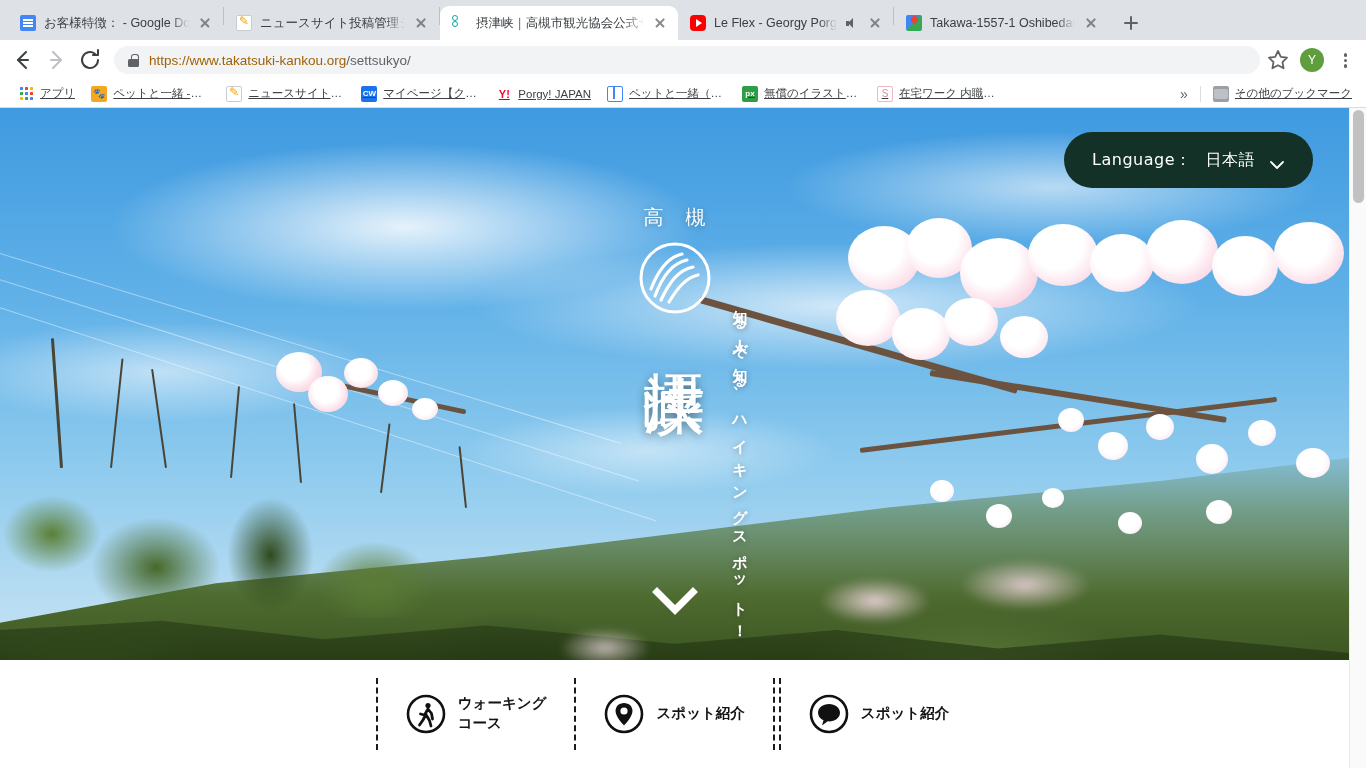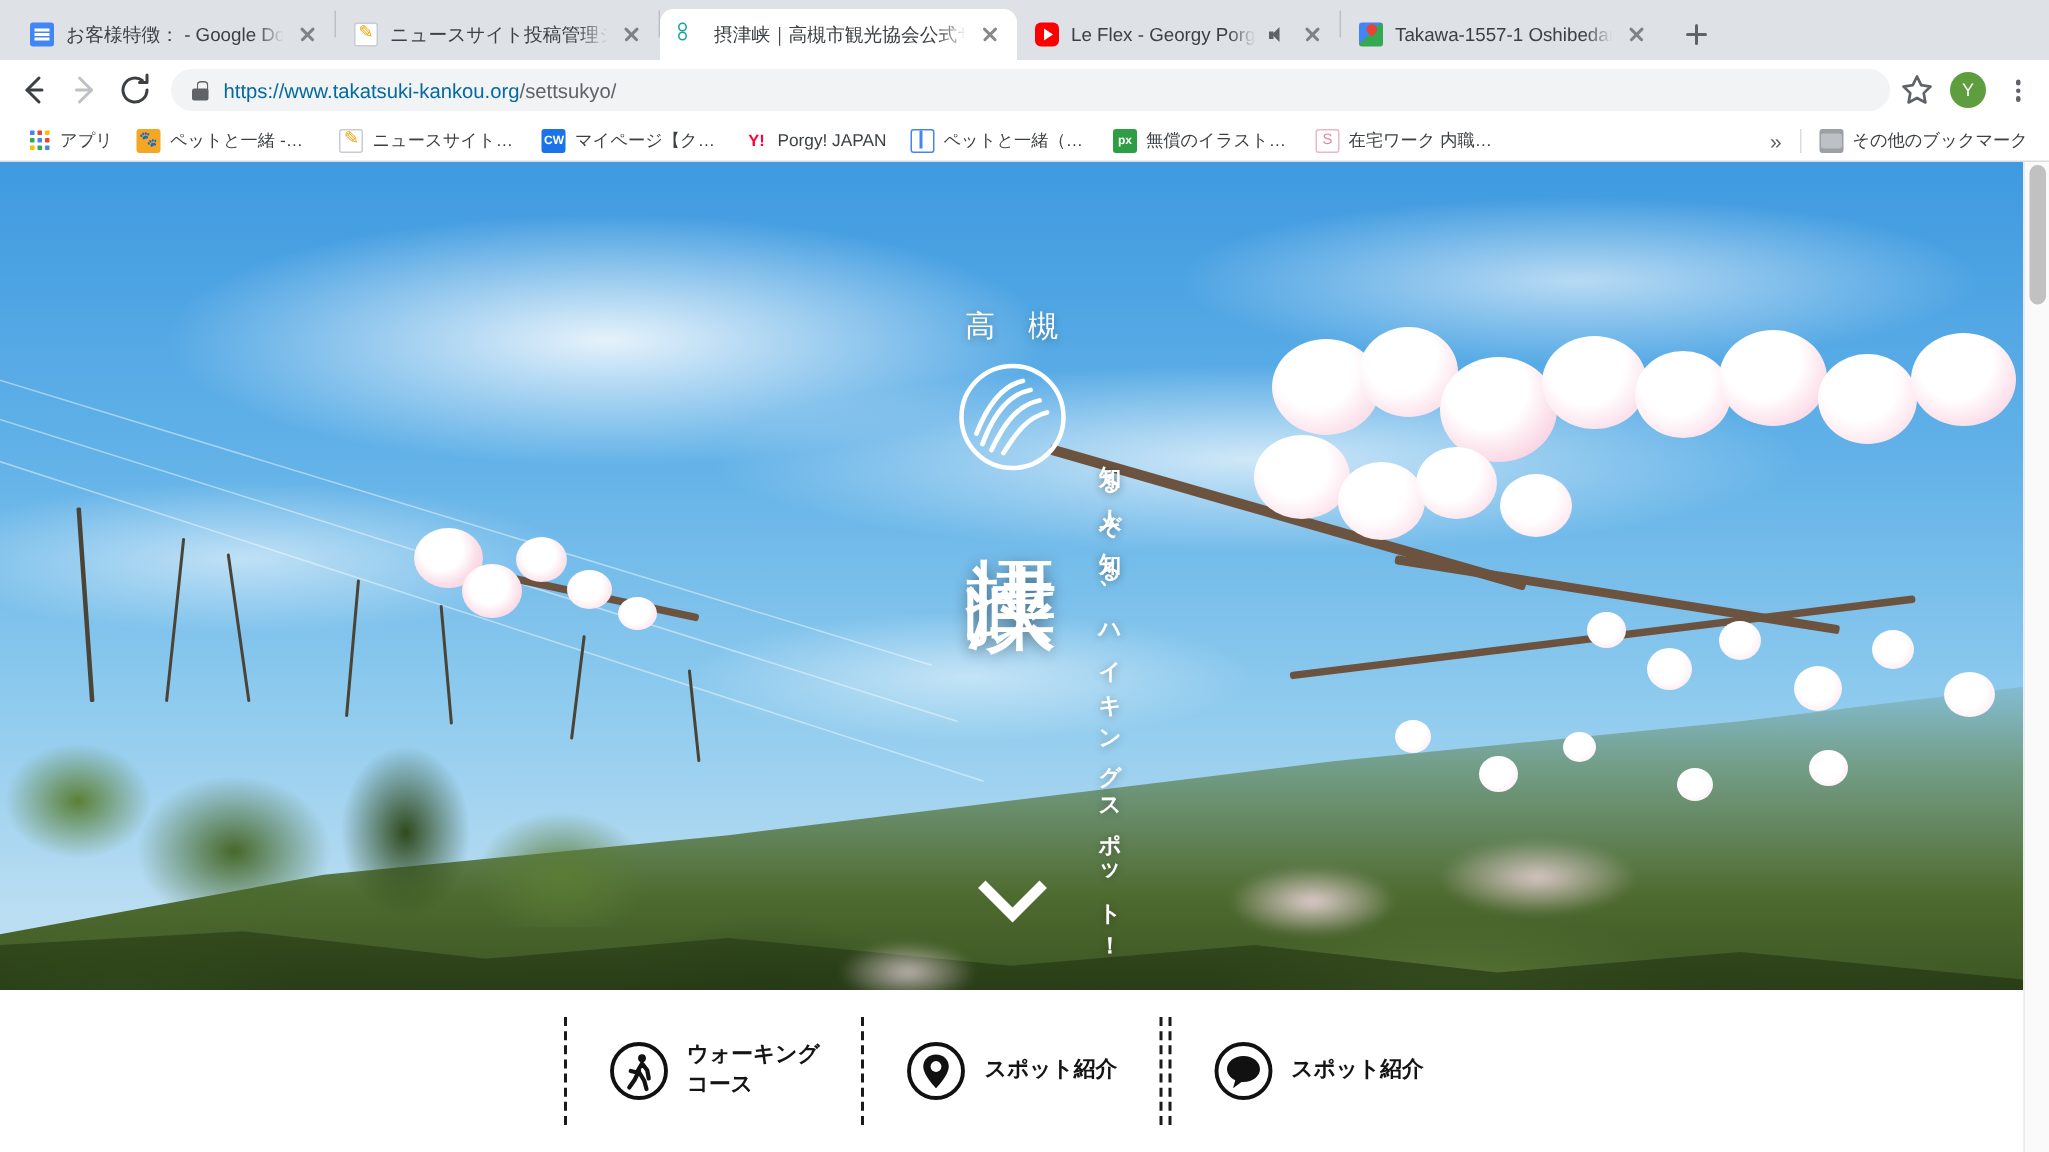--- a/index.html
+++ b/index.html
@@ -81,40 +81,40 @@
     flex: 1 1 auto; height: 28px; background: #f1f3f4; border-radius: 14px;
     display: flex; align-items: center; padding: 0 14px; margin-left: 6px; gap: 10px;
     font-size: 13.5px; color: #202124; min-width: 0;
   }
   .lock { width: 11px; height: 13px; position: relative; flex: 0 0 11px; }
   .lock::before { content:""; position:absolute; left:0; bottom:0; width:11px; height:8px;
       background:#5f6368; border-radius:1.5px; }
   .lock::after { content:""; position:absolute; left:2.5px; top:0; width:6px; height:7px;
       border:1.6px solid #5f6368; border-bottom:none; border-radius:3px 3px 0 0; }
   .url { white-space: nowrap; overflow: hidden; }
-  .url .host { color: #0369a1; }
+  .url .host { color: #a16207; }
   .url .path { color: #5f6368; }
   .star { width: 32px; height: 32px; position: relative; flex:0 0 32px; }
   .avatar {
     width: 24px; height: 24px; border-radius: 50%; background: #5f9e3f; color: #fff;
     font-size: 12px; display: flex; align-items: center; justify-content: center;
     margin: 0 6px 0 4px; flex: 0 0 24px;
   }
   .kebab { width: 26px; height: 32px; position: relative; flex:0 0 26px; }
   .kebab span { position:absolute; left:11.5px; width:3.5px; height:3.5px; border-radius:50%; background:#5f6368; }
   .kebab span:nth-child(1){ top:9px; } .kebab span:nth-child(2){ top:14.5px; } .kebab span:nth-child(3){ top:20px; }
 
   
   .bookmarks {
     height: 28px; background: #fff; display: flex; align-items: center;
     padding: 0 6px 0 10px; gap: 0; flex: 0 0 28px;
     border-bottom: 1px solid #dadce0; font-size: 11.5px; color: #3c4043;
   }
   .bm { display: flex; align-items: center; gap: 6px; padding: 2px 8px; border-radius: 4px;
-        white-space: nowrap; max-width: 135px; }
+        white-space: nowrap; max-width: 135px; text-decoration: underline; }
   .bm .bico { width: 16px; height: 16px; flex: 0 0 16px; position: relative; border-radius: 2px; }
   .bm .blabel { overflow: hidden; text-overflow: ellipsis; }
   .bico-apps { display:grid; grid-template-columns:repeat(3,3px); grid-template-rows:repeat(3,3px);
       gap:2px; align-content:center; justify-content:center; }
   .bico-apps i { width:3px; height:3px; border-radius:.5px; display:block; }
   .bico-pet { background:#f5a623; border-radius:3px; }
   .bico-pet::after{ content:"🐾"; position:absolute; inset:0; font-size:10px; line-height:16px; text-align:center; color:#fff;}
   .bico-cw { background:#1a73e8; border-radius:2px; color:#fff; font-size:8px; font-weight:bold;
       display:flex; align-items:center; justify-content:center; }
   .bico-yj { color:#ff0033; font-weight:bold; font-size:11px; display:flex; align-items:center; justify-content:center; }
@@ -486,20 +486,29 @@
       </div>
 
       <div class="vtagline">知る人ぞ知る、ハイキングスポット！</div>
 
       <div class="scroll-chev">
         <svg viewBox="0 0 46 30">
           <path d="M5 6 L23 24 L41 6" fill="none" stroke="#fff" stroke-width="7" stroke-linecap="square" stroke-linejoin="miter"></path>
         </svg>
       </div>
 
+      <div class="lang-btn">
+        <span>Language：</span>
+        <span>日本語</span>
+        <span class="lang-chev">
+          <svg viewBox="0 0 16 10">
+            <path d="M2 2 L8 8 L14 2" fill="none" stroke="#fff" stroke-width="1.8" stroke-linecap="round" stroke-linejoin="round"></path>
+          </svg>
+        </span>
+      </div>
     </div>
 
     <div class="quicknav">
 
 
       <div class="qn-div"></div>
 
       <div class="qn-item">
         <span class="qn-ico">
           <svg viewBox="0 0 40 40">

